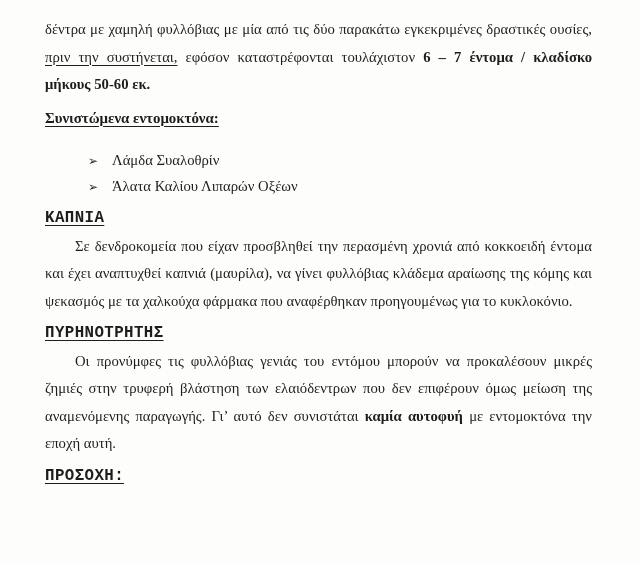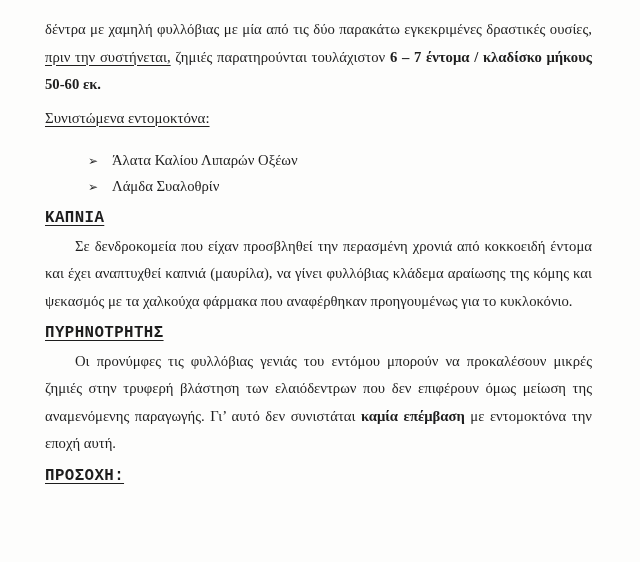--- a/index.html
+++ b/index.html
@@ -28,21 +28,21 @@
   .b { font-weight: 700; }
   .u {
     text-decoration: underline;
     text-underline-offset: 3px;
     text-decoration-thickness: 1.3px;
   }
   .list-heading {
     margin: 6px 0 16px 0;
     font-size: 14.9px;
     line-height: 27.5px;
-    font-weight: 400;
+    font-weight: 700;
   }
   .bullet-list {
     list-style: none;
     margin: 3px 0 0 0;
     padding: 0;
   }
   .bullet-list li {
     font-size: 14.7px;
     line-height: 25px;
     padding-left: 43px;
@@ -62,35 +62,35 @@
     letter-spacing: 0.4px;
     font-family: Liberation Mono, monospace;
   }
   .mt4 { }
 </style>
 </head>
 <body>
 
 <div class="page">
 
-  <p class="para"><span>δέντρα με χαμηλή φυλλόβιας με μία από τις δύο παρακάτω εγκεκριμένες δραστικές ουσίες, </span><span class="u">πριν την συστήνεται,</span><span> ζημιές παρατηρούνται τουλάχιστον </span><span class="b">6 – 7 έντομα / κλαδίσκο μήκους 50-60 εκ.</span></p>
+  <p class="para"><span>δέντρα με χαμηλή φυλλόβιας με μία από τις δύο παρακάτω εγκεκριμένες δραστικές ουσίες, </span><span class="u">πριν την συστήνεται,</span><span> εφόσον καταστρέφονται τουλάχιστον </span><span class="b">6 – 7 έντομα / κλαδίσκο μήκους 50-60 εκ.</span></p>
 
   <p class="list-heading"><span class="u">Συνιστώμενα εντομοκτόνα:</span></p>
 
   <ul class="bullet-list">
+    <li><span class="bullet-glyph">➢</span><span>Λάμδα Συαλοθρίν</span></li>
     <li><span class="bullet-glyph">➢</span><span>Άλατα Καλίου Λιπαρών Οξέων</span></li>
-    <li><span class="bullet-glyph">➢</span><span>Λάμδα Συαλοθρίν</span></li>
   </ul>
 
 
   <h2 class="section-heading"><span class="u">ΚΑΠΝΙΑ</span></h2>
 
   <p class="para indent">Σε δενδροκομεία που είχαν προσβληθεί την περασμένη χρονιά από κοκκοειδή έντομα και έχει αναπτυχθεί καπνιά (μαυρίλα), να γίνει φυλλόβιας κλάδεμα αραίωσης της κόμης και ψεκασμός με τα χαλκούχα φάρμακα που αναφέρθηκαν προηγουμένως για το κυκλοκόνιο.</p>
 
   <h2 class="section-heading mt4"><span class="u">ΠΥΡΗΝΟΤΡΗΤΗΣ</span></h2>
 
-  <p class="para indent"><span>Οι προνύμφες τις φυλλόβιας γενιάς του εντόμου μπορούν να προκαλέσουν μικρές ζημιές στην τρυφερή βλάστηση των ελαιόδεντρων που δεν επιφέρουν όμως μείωση της αναμενόμενης παραγωγής. Γι’ αυτό δεν συνιστάται </span><span class="b">καμία επέμβαση</span><span> με εντομοκτόνα την εποχή αυτή.</span></p>
+  <p class="para indent"><span>Οι προνύμφες τις φυλλόβιας γενιάς του εντόμου μπορούν να προκαλέσουν μικρές ζημιές στην τρυφερή βλάστηση των ελαιόδεντρων που δεν επιφέρουν όμως μείωση της αναμενόμενης παραγωγής. Γι’ αυτό δεν συνιστάται </span><span class="b">καμία αυτοφυή</span><span> με εντομοκτόνα την εποχή αυτή.</span></p>
 
   <h2 class="section-heading mt4"><span class="u">ΠΡΟΣΟΧΗ:</span></h2>
 
   <p class="para"></p>
 
 </div>
 
 </body></html>

